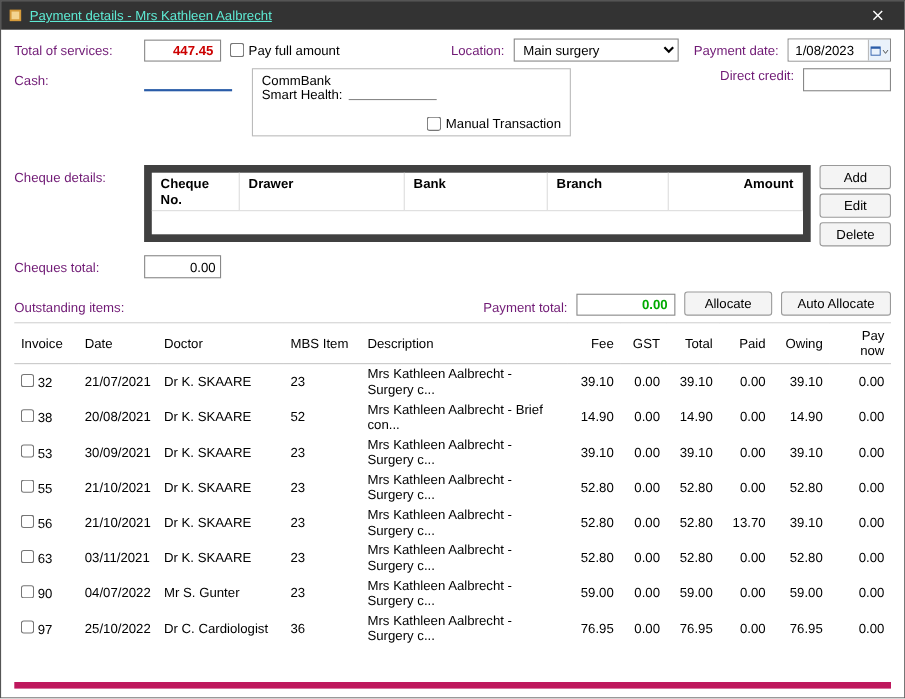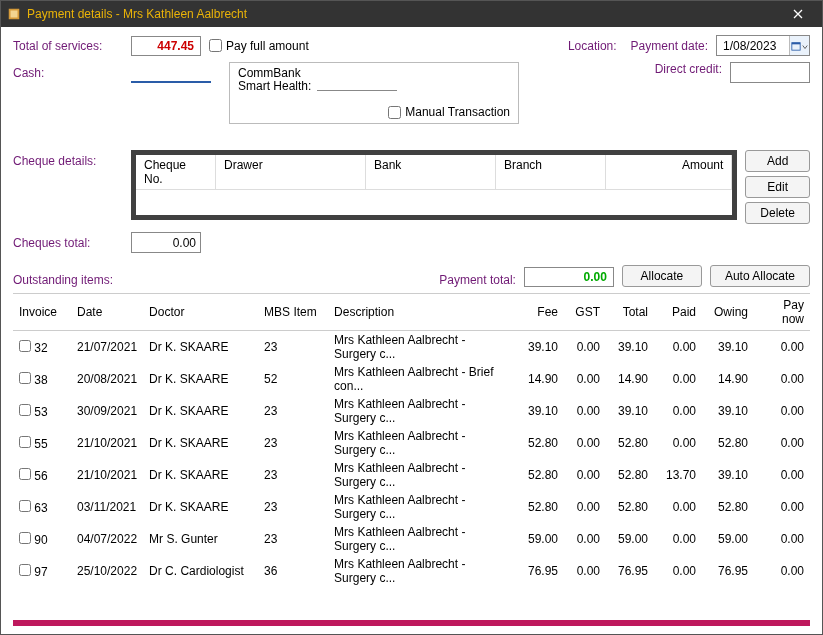--- a/index.html
+++ b/index.html
@@ -1,36 +1,36 @@
 <!DOCTYPE html>
 <html><head>
 <meta charset="utf-8">
 <style>
   * { box-sizing: border-box; font-family: "Segoe UI", Tahoma, sans-serif; font-size: 12px; }
   body { margin: 0; background: #fff; }
   .window { width: 823px; height: 635px; border: 1px solid #555; background: #fff; position: relative; display: flex; flex-direction: column; }
-  .titlebar { background: #333; color: #eab308; height: 26px; display: flex; align-items: center; padding: 0 6px; }
+  .titlebar { background: #333; color: #5eead4; height: 26px; display: flex; align-items: center; padding: 0 6px; text-decoration: underline; }
   .titlebar .icon { width: 14px; height: 14px; margin-right: 6px; }
   .titlebar .title { flex: 1; font-size: 12px; }
   .titlebar .close { width: 36px; height: 26px; display: flex; align-items: center; justify-content: center; cursor: pointer; }
   .content { flex: 1; padding: 8px 12px 8px 12px; display: flex; flex-direction: column; }
 
   .row { display: flex; align-items: center; gap: 8px; margin-bottom: 6px; }
   label.fld { color: #701a75; }
   input.txt, select.sel { border: 1px solid #888; padding: 2px 4px; height: 21px; background: #fff; }
   input.txt { text-align: right; }
   .total-red { color: #c00; font-weight: bold; text-align: right; width: 70px; border: 1px solid #888; background: #fff; padding: 2px 6px; display: inline-block; }
   .green { color: #0a0; font-weight: bold; }
   .checkbox { display: flex; align-items: center; gap: 4px; }
   .checkbox input { margin: 0; }
 
   .commbox { border: 1px solid #bbb; padding: 4px 8px; display: flex; align-items: center; gap: 8px; }
 
   .cheque-group { display: flex; gap: 8px; align-items: flex-start; margin-top: 20px; }
-  .cheque-table { border: 5px solid #404040; flex: 1; height: 70px; }
+  .cheque-table { border: 7px solid #404040; flex: 1; height: 70px; font-weight: bold; }
   .cheque-header { display: flex; border-bottom: 1px solid #ddd; }
   .cheque-header > div { padding: 3px 8px; border-right: 1px solid #ddd; }
   .cheque-btns { display: flex; flex-direction: column; gap: 4px; }
   .btn { border: 1px solid #999; background: #f4f4f4; padding: 3px 14px; border-radius: 3px; cursor: pointer; text-align: center; min-width: 54px; }
 
   .alloc-row { display: flex; align-items: flex-end; gap: 8px; margin-top: 6px; }
   .alloc-row .spacer { flex: 1; }
   .alloc-box { border: 1px solid #888; width: 90px; text-align: right; padding: 2px 6px; }
 
   .grid-wrap { border-top: 1px solid #ccc; border-bottom: 6px solid #be185d; margin-top: 6px; flex: 1; overflow-y: auto; }
@@ -67,20 +67,23 @@
 
     <div class="row">
       <label class="fld" style="width:110px">Total of services:</label>
       <span class="total-red">447.45</span>
       <label class="checkbox">
         <input type="checkbox" style="">
         <span>Pay full amount</span>
       </label>
       <span style="flex:1"></span>
       <label class="fld">Location:</label>
+      <select class="sel" style="width:150px">
+        <option>Main surgery</option>
+      </select>
       <label class="fld" style="margin-left:6px">Payment date:</label>
       <span class="datecombo">
         <input value="1/08/2023" style="">
         <span class="calbtn">
           <svg viewBox="0 0 12 12" width="10" height="10">
               <rect x="1" y="2" width="10" height="9" fill="none" stroke="#2a5ca8"></rect>
               <rect x="1" y="2" width="10" height="2" fill="#2a5ca8"></rect>
             </svg>
           <span style="margin-left:1px;">
             <svg viewBox="0 0 8 8" width="6" height="6">

